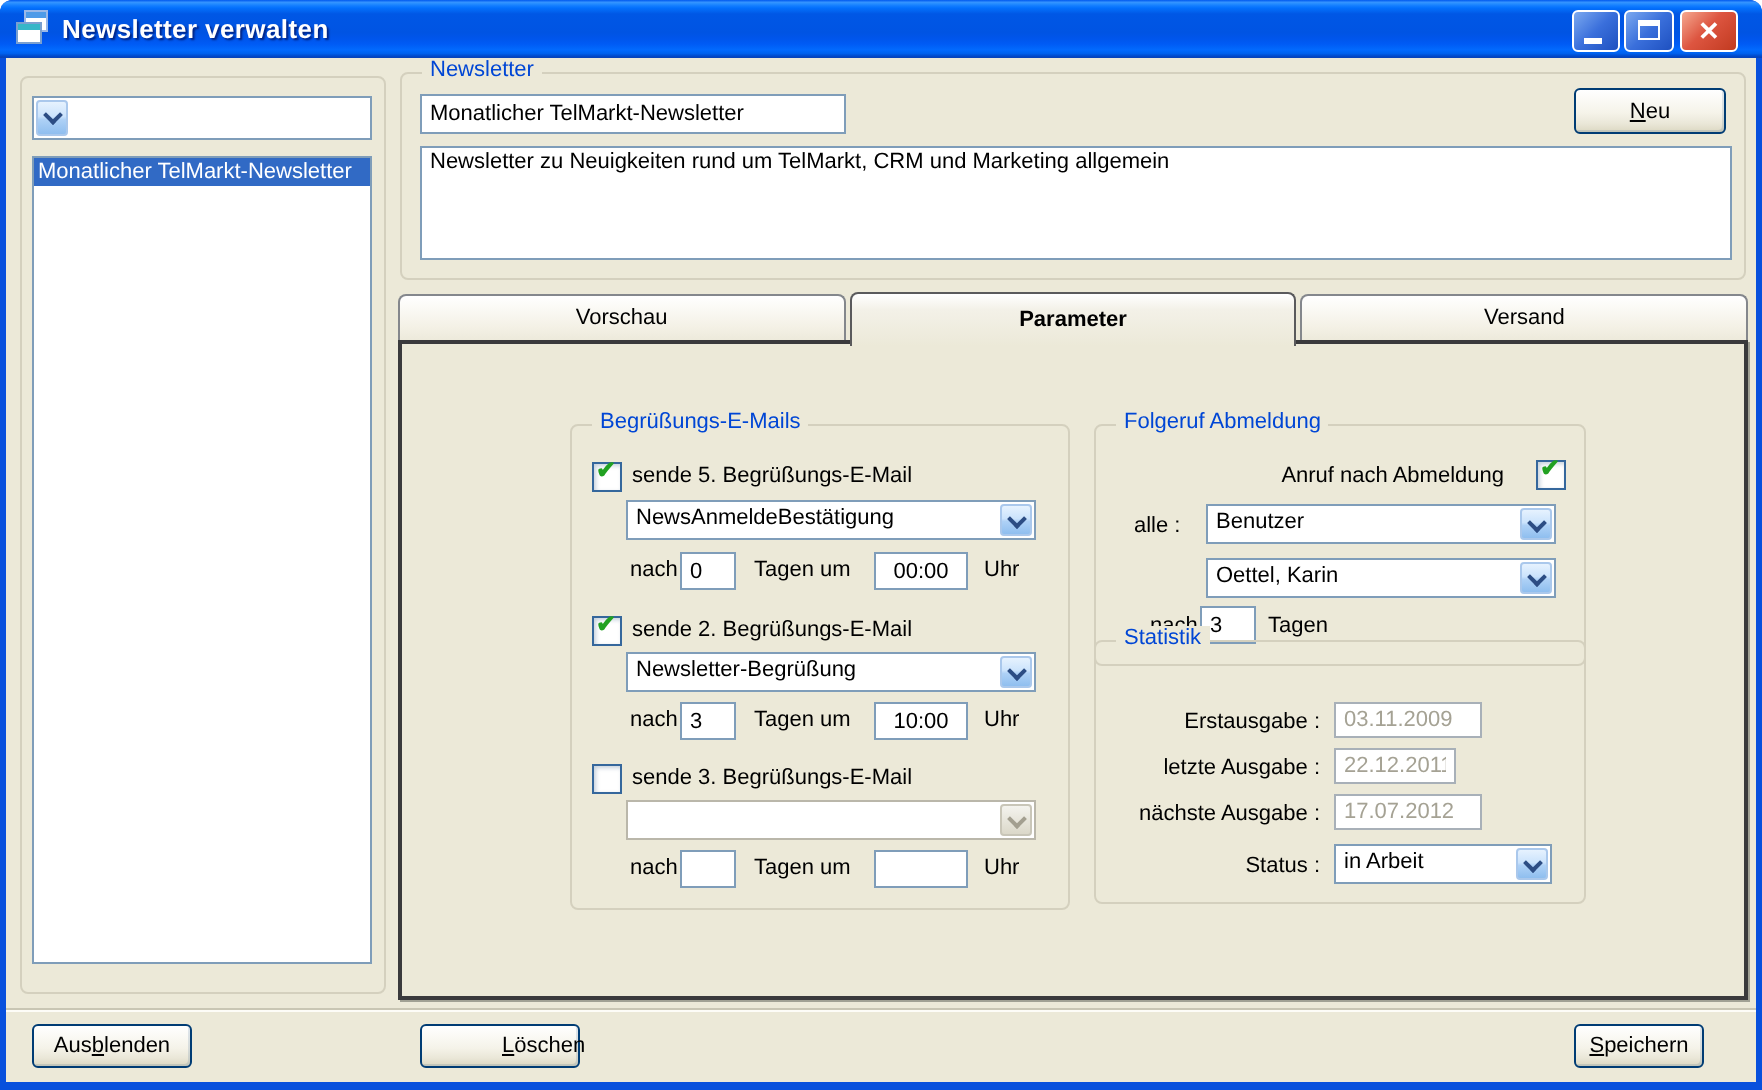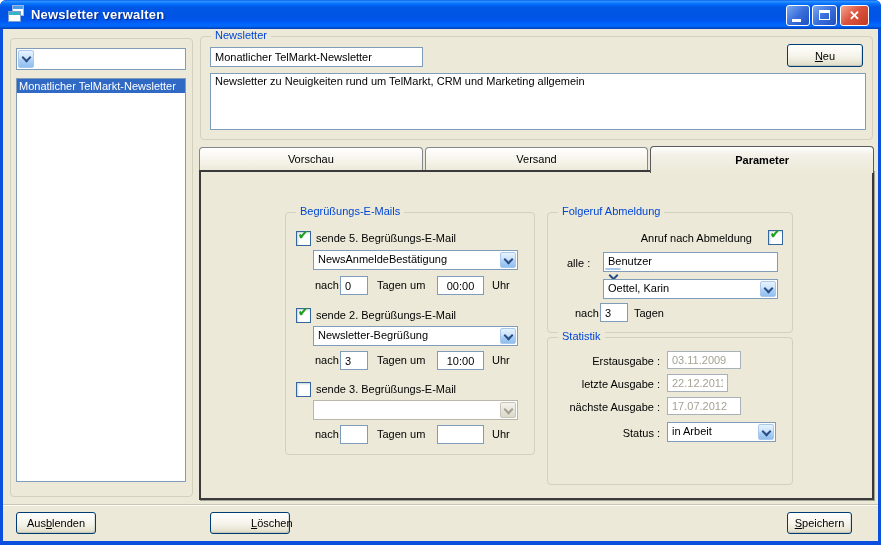--- a/index.html
+++ b/index.html
@@ -158,51 +158,51 @@
   <span class="lbl" style="left:492px;top:428px;">Uhr</span>
 
   <div class="gb" style="left:547px;top:212px;width:246px;height:121px;">
     <span class="gb-label">Folgeruf Abmeldung</span>
   </div>
   <span class="lbl" style="left:600px;top:232px;width:152px;text-align:right;">Anruf nach Abmeldung</span>
   <span class="checkbox" style="left:768px;top:230px;">
     <span class="check">✔</span>
     </span>
   <span class="lbl" style="left:567px;top:257px;">alle :</span>
-  <div class="combo" style="left:603px;top:252px;width:175px;flex-direction:column;">
+  <div class="combo" style="left:603px;top:252px;width:175px;">
     <span class="combo-text">Benutzer</span>
     <span class="combo-arrow"></span>
   </div>
   <div class="combo" style="left:603px;top:279px;width:175px;">
     <span class="combo-text">Oettel, Karin</span>
     <span class="combo-arrow"></span>
   </div>
   <span class="lbl" style="left:575px;top:307px;">nach</span>
   <input class="txt" style="left: 600px; top: 303px; width: 28px; height: 19px;" value="3">
   <span class="lbl" style="left:634px;top:307px;">Tagen</span>
 
-  <div class="gb" style="left:547px;top:337px;width:246px;height:148px;">
+  <div class="gb" style="left:547px;top:320px;width:246px;height:132px;">
     <span class="gb-label">Statistik</span>
   </div>
   <span class="lbl" style="left:552px;top:355px;width:108px;text-align:right;">Erstausgabe :</span>
   <input class="txt disabled" style="left: 667px; top: 351px; width: 74px; height: 18px;" value="03.11.2009">
   <span class="lbl" style="left:552px;top:378px;width:108px;text-align:right;">letzte Ausgabe :</span>
   <input class="txt disabled" style="left: 667px; top: 374px; width: 61px; height: 18px;" value="22.12.2011">
   <span class="lbl" style="left:552px;top:401px;width:108px;text-align:right;">nächste Ausgabe :</span>
   <input class="txt disabled" style="left: 667px; top: 397px; width: 74px; height: 18px;" value="17.07.2012">
   <span class="lbl" style="left:552px;top:427px;width:108px;text-align:right;">Status :</span>
   <div class="combo" style="left:667px;top:422px;width:109px;">
     <span class="combo-text">in Arbeit</span>
     <span class="combo-arrow"></span>
   </div>
 
   <div class="tabstrip">
     <div class="tab">Vorschau</div>
+    <div class="tab active">Parameter</div>
     <div class="tab">Versand</div>
-    <div class="tab active">Parameter</div>
   </div>
 
   <div class="footer-sep"></div>
   <button class="xp-btn" style="left:16px;top:512px;width:80px;height:22px;"><span>Aus</span><span class="u">b</span><span>lenden</span></button>
   <button class="xp-btn" style="left:210px;top:512px;width:80px;height:22px;padding-left:40px;"><span></span><span class="u">L</span><span>öschen</span></button>
   <button class="xp-btn" style="left:787px;top:512px;width:65px;height:22px;"><span></span><span class="u">S</span><span>peichern</span></button>
 
 </div>
 
 </body></html>

